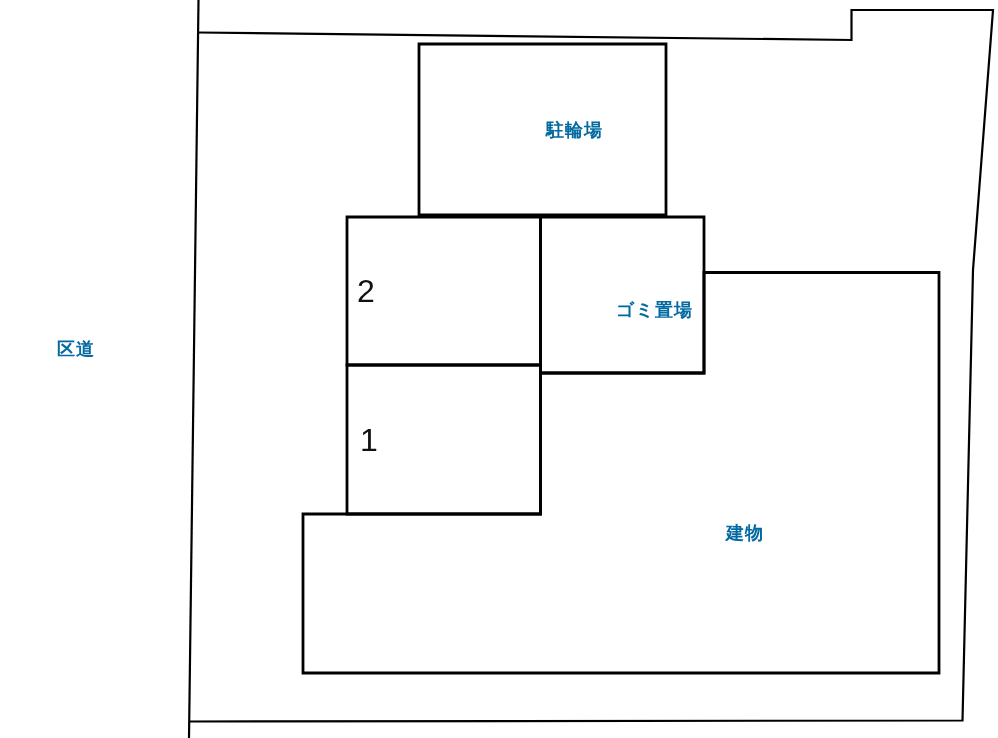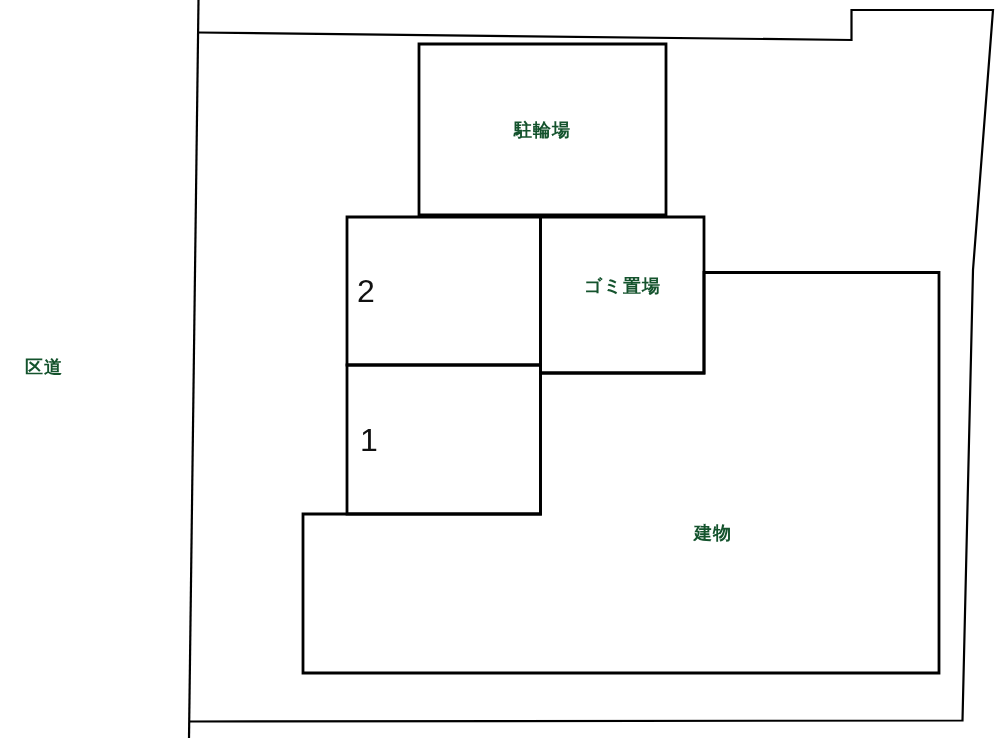--- a/index.html
+++ b/index.html
@@ -34,21 +34,22 @@
   }
   .label-box.centered {
     justify-content: center;
   }
   .jp-label {
     font-size: 18px;
     font-weight: bold;
     letter-spacing: 1px;
     line-height: 1;
     white-space: nowrap;
-    color: #14532d;
+    color: #0369a1;
+    margin-left: 32px;
   }
   .num-label {
     font-size: 32px;
     font-weight: 400;
     line-height: 1;
     color: #111111;
   }
   .free-label {
     position: absolute;
     pointer-events: none;
@@ -69,25 +70,25 @@
 
     <rect x="419" y="44" width="247" height="171" fill="none" stroke="#000000" stroke-width="2.8"></rect>
 
     <rect x="347" y="217" width="193.5" height="148" fill="none" stroke="#000000" stroke-width="2.8"></rect>
 
     <rect x="347" y="365" width="193.5" height="149" fill="none" stroke="#000000" stroke-width="2.8"></rect>
 
     <rect x="540.5" y="217" width="163.5" height="156" fill="none" stroke="#000000" stroke-width="2.8"></rect>
   </svg>
 
-  <div class="free-label jp-label" style="left:25px; top:358px;text-align:center;">区道</div>
+  <div class="free-label jp-label" style="left:25px; top:340px;text-align:center;">区道</div>
 
   <div class="label-box centered jp-label" style="left:419px; top:44px; width:247px; height:171px;">駐輪場</div>
 
   <div class="label-box num-label" style="left:347px; top:217px; width:193px; height:148px; padding-left:10px; box-sizing:border-box;">2</div>
 
   <div class="label-box num-label" style="left:347px; top:365px; width:193px; height:149px; padding-left:13px; box-sizing:border-box;">1</div>
 
-  <div class="label-box centered jp-label" style="left:541px; top:208px; width:163px; height:156px;">ゴミ置場</div>
+  <div class="label-box centered jp-label" style="left:541px; top:232px; width:163px; height:156px;">ゴミ置場</div>
 
   <div class="free-label jp-label" style="left:694px; top:524px;">建物</div>
 
 </div>
 
 </body></html>

